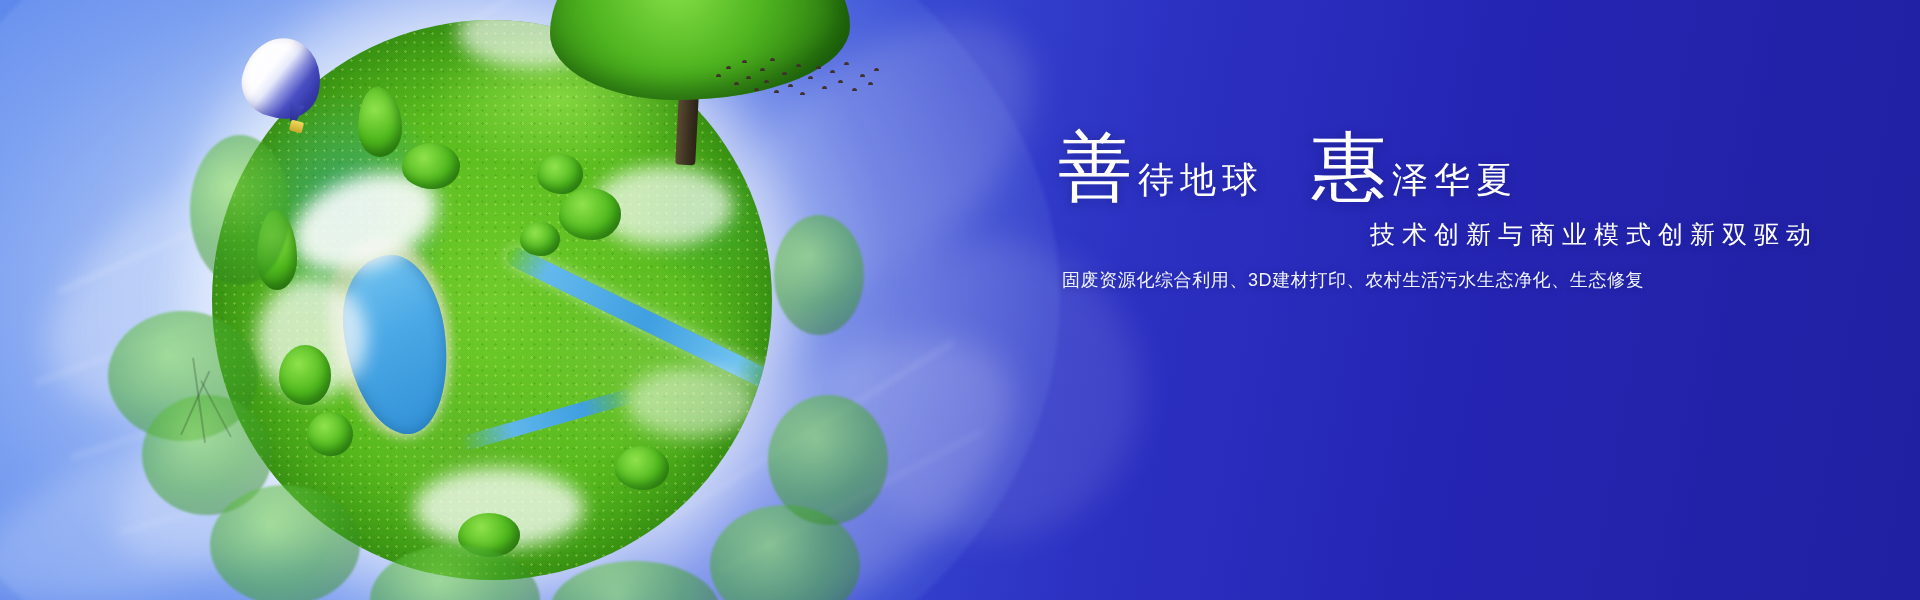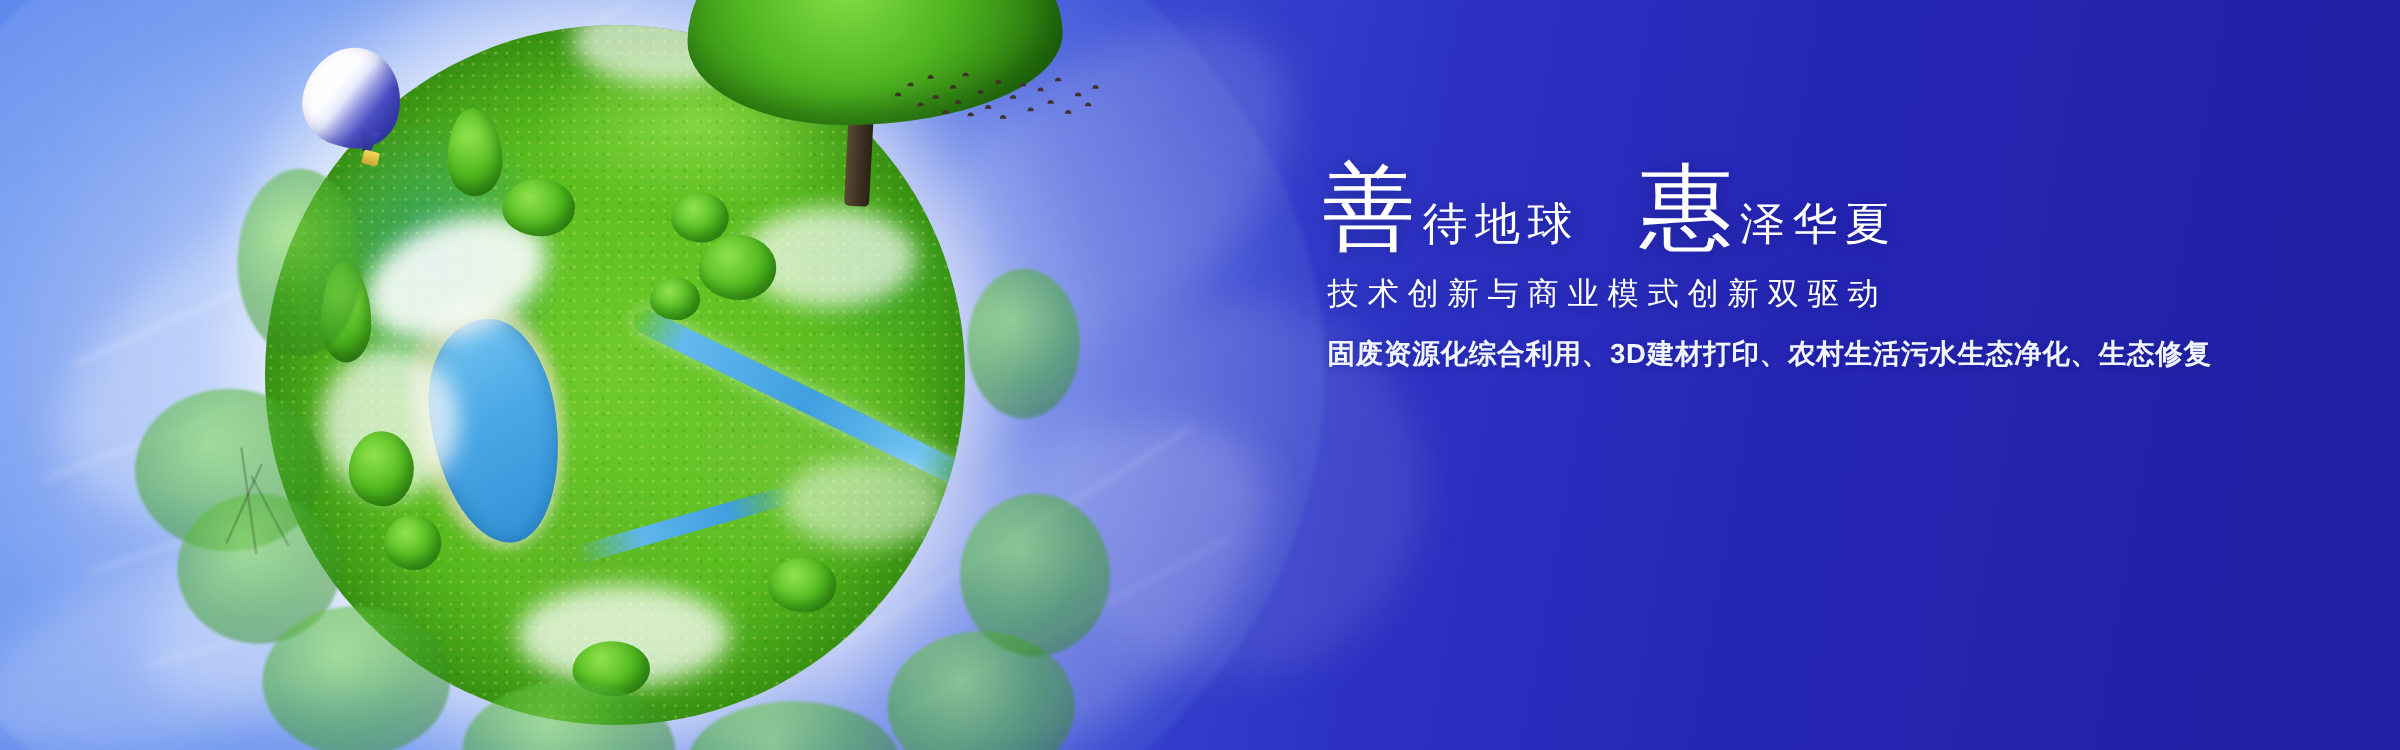--- a/index.html
+++ b/index.html
@@ -285,26 +285,27 @@
   .headline .gap { display: inline-block; width: 48px; }
 
   .subtitle {
     margin: 13px 0 0 4px;
     font-size: 25px;
     letter-spacing: 7px;
     font-weight: 400;
     color: #ffffff;
     white-space: nowrap;
     text-shadow: 0 1px 8px rgba(10,20,90,0.4);
+    text-align: right;
   }
   .tertiary {
     margin: 17px 0 0 4px;
-    font-size: 22px;
+    font-size: 18px;
     letter-spacing: 0.6px;
-    font-weight: 700;
+    font-weight: 400;
     color: #f2f4ff;
     white-space: nowrap;
     text-shadow: 0 1px 6px rgba(10,20,90,0.35);
   }
   .cta {
     display: inline-flex;
     align-items: center;
     justify-content: center;
     gap: 9px;
     margin: 28px 0 0 4px;

